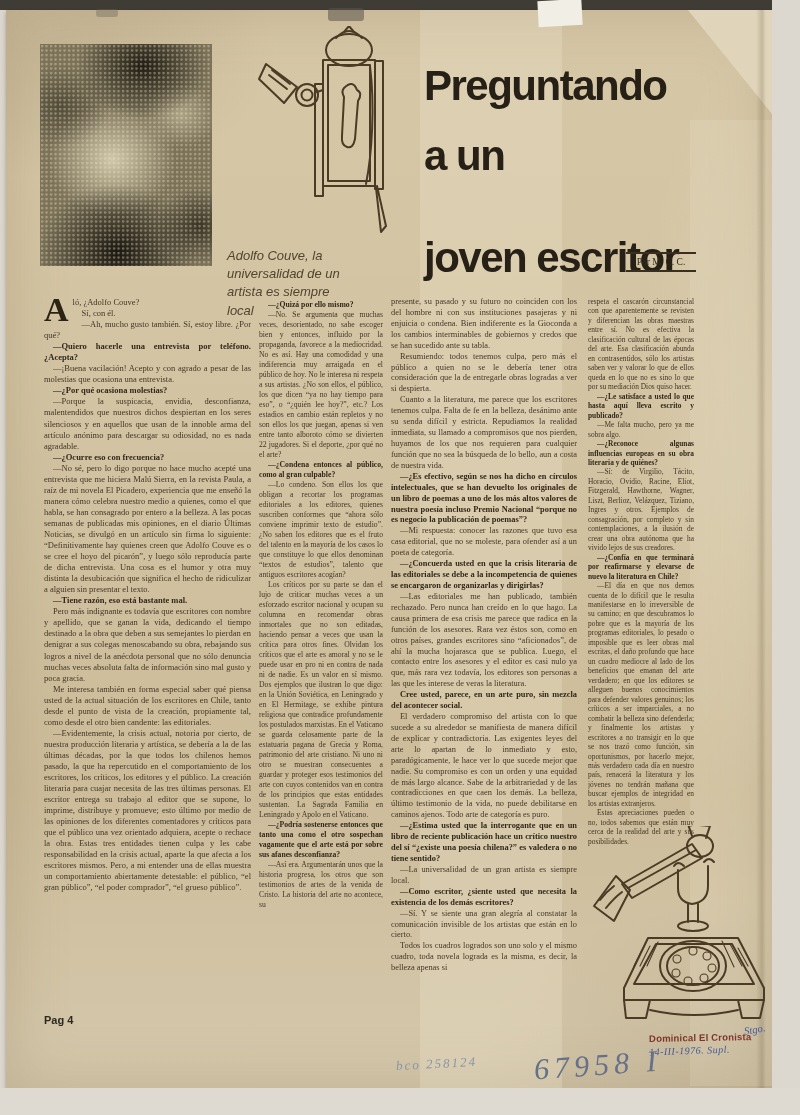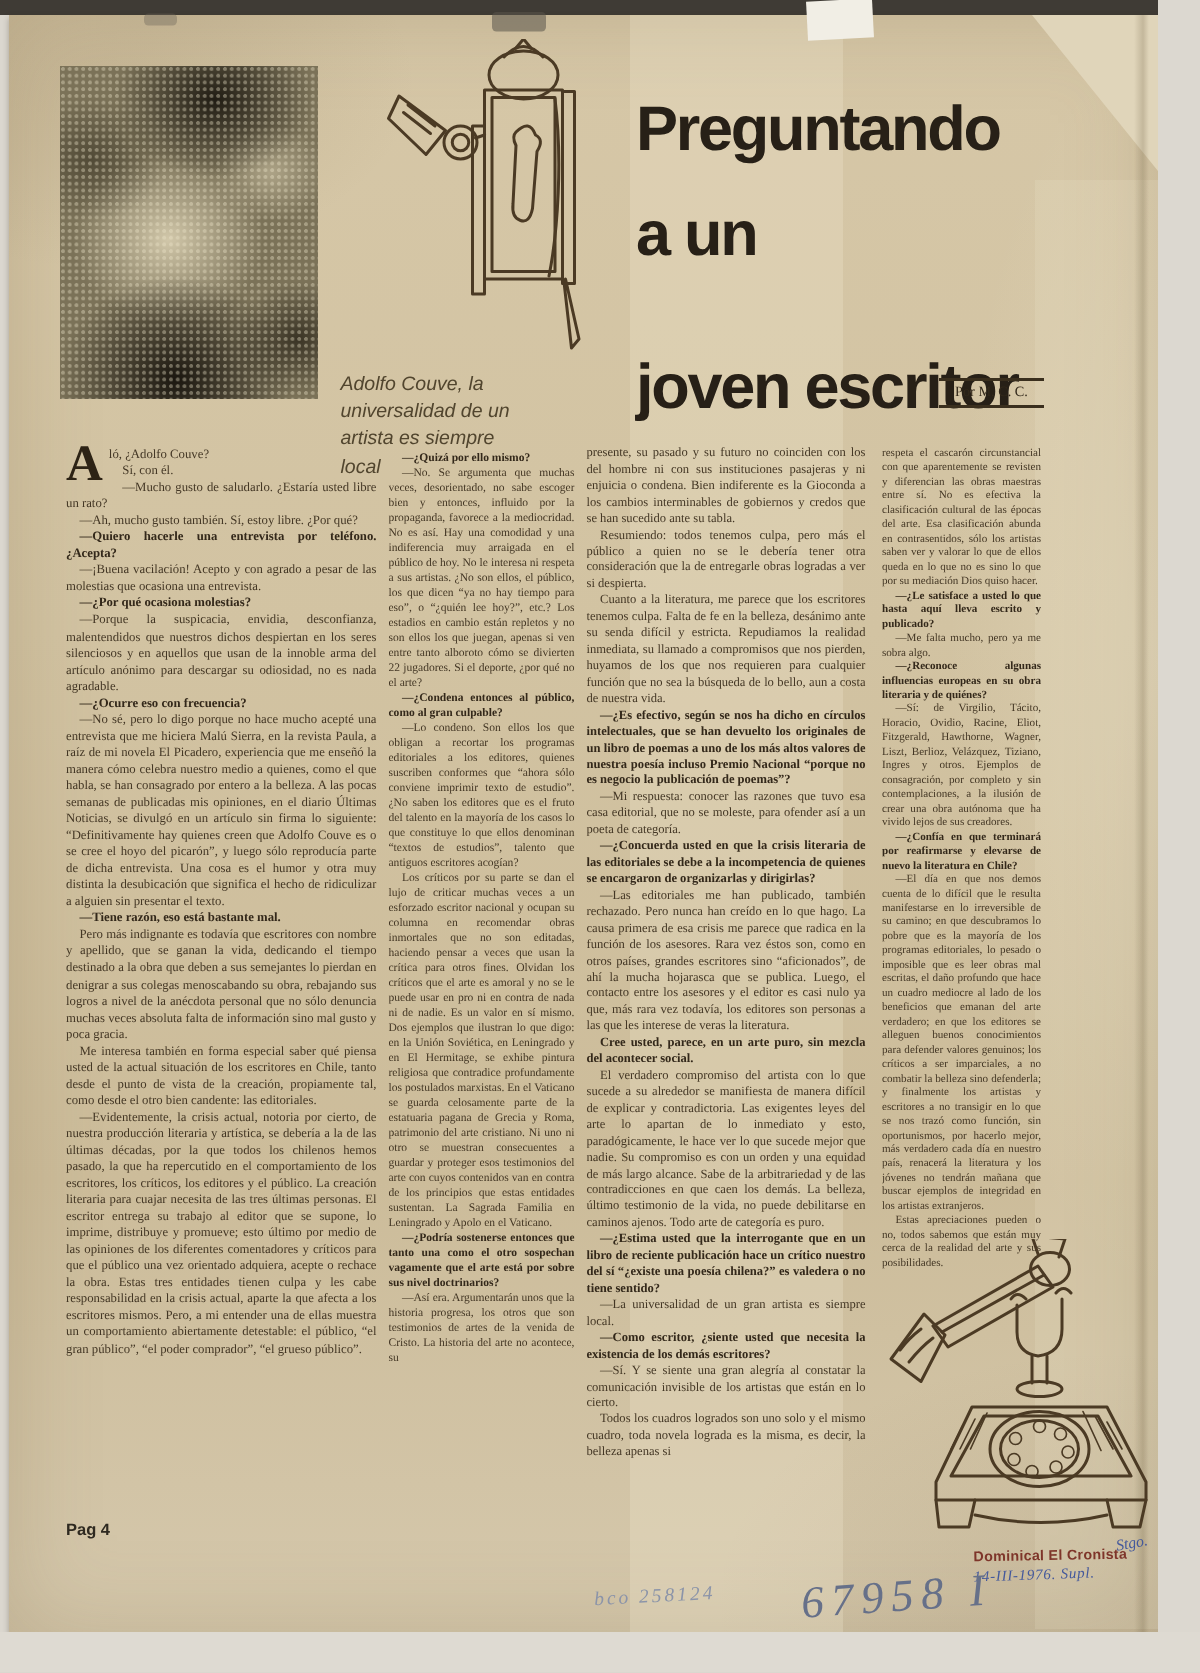--- a/index.html
+++ b/index.html
@@ -127,41 +127,40 @@
 
   <div class="title-line tl1">Preguntando</div>
   <div class="title-line tl2">a un</div>
   <div class="title-line tl3">joven escritor</div>
 
   <div class="byline">Por M. C. C.</div>
 
   <div class="col c1">
     <div class="para noind"><span class="dropcap">A</span><span>ló, ¿Adolfo Couve?</span></div>
     <div class="para">Sí, con él.</div>
-    <div class="para">—Mucho gusto de saludarlo. ¿Estaría usted libre un rato?</div>
     <div class="para">—Ah, mucho gusto también. Sí, estoy libre. ¿Por qué?</div>
     <div class="para q">—Quiero hacerle una entrevista por teléfono. ¿Acepta?</div>
     <div class="para">—¡Buena vacilación! Acepto y con agrado a pesar de las molestias que ocasiona una entrevista.</div>
     <div class="para q">—¿Por qué ocasiona molestias?</div>
     <div class="para">—Porque la suspicacia, envidia, desconfianza, malentendidos que nuestros dichos despiertan en los seres silenciosos y en aquellos que usan de la innoble arma del artículo anónimo para descargar su odiosidad, no es nada agradable.</div>
     <div class="para q">—¿Ocurre eso con frecuencia?</div>
     <div class="para">—No sé, pero lo digo porque no hace mucho acepté una entrevista que me hiciera Malú Sierra, en la revista Paula, a raíz de mi novela El Picadero, experiencia que me enseñó la manera cómo celebra nuestro medio a quienes, como el que habla, se han consagrado por entero a la belleza. A las pocas semanas de publicadas mis opiniones, en el diario Últimas Noticias, se divulgó en un artículo sin firma lo siguiente: “Definitivamente hay quienes creen que Adolfo Couve es o se cree el hoyo del picarón”, y luego sólo reproducía parte de dicha entrevista. Una cosa es el humor y otra muy distinta la desubicación que significa el hecho de ridiculizar a alguien sin presentar el texto.</div>
     <div class="para q">—Tiene razón, eso está bastante mal.</div>
     <div class="para">Pero más indignante es todavía que escritores con nombre y apellido, que se ganan la vida, dedicando el tiempo destinado a la obra que deben a sus semejantes lo pierdan en denigrar a sus colegas menoscabando su obra, rebajando sus logros a nivel de la anécdota personal que no sólo denuncia muchas veces absoluta falta de información sino mal gusto y poca gracia.</div>
     <div class="para">Me interesa también en forma especial saber qué piensa usted de la actual situación de los escritores en Chile, tanto desde el punto de vista de la creación, propiamente tal, como desde el otro bien candente: las editoriales.</div>
     <div class="para">—Evidentemente, la crisis actual, notoria por cierto, de nuestra producción literaria y artística, se debería a la de las últimas décadas, por la que todos los chilenos hemos pasado, la que ha repercutido en el comportamiento de los escritores, los críticos, los editores y el público. La creación literaria para cuajar necesita de las tres últimas personas. El escritor entrega su trabajo al editor que se supone, lo imprime, distribuye y promueve; esto último por medio de las opiniones de los diferentes comentadores y críticos para que el público una vez orientado adquiera, acepte o rechace la obra. Estas tres entidades tienen culpa y les cabe responsabilidad en la crisis actual, aparte la que afecta a los escritores mismos. Pero, a mi entender una de ellas muestra un comportamiento abiertamente detestable: el público, “el gran público”, “el poder comprador”, “el grueso público”.</div>
   </div>
 
   <div class="col c2">
     <div class="para q">—¿Quizá por ello mismo?</div>
     <div class="para">—No. Se argumenta que muchas veces, desorientado, no sabe escoger bien y entonces, influido por la propaganda, favorece a la mediocridad. No es así. Hay una comodidad y una indiferencia muy arraigada en el público de hoy. No le interesa ni respeta a sus artistas. ¿No son ellos, el público, los que dicen “ya no hay tiempo para eso”, o “¿quién lee hoy?”, etc.? Los estadios en cambio están repletos y no son ellos los que juegan, apenas si ven entre tanto alboroto cómo se divierten 22 jugadores. Si el deporte, ¿por qué no el arte?</div>
     <div class="para q">—¿Condena entonces al público, como al gran culpable?</div>
     <div class="para">—Lo condeno. Son ellos los que obligan a recortar los programas editoriales a los editores, quienes suscriben conformes que “ahora sólo conviene imprimir texto de estudio”. ¿No saben los editores que es el fruto del talento en la mayoría de los casos lo que constituye lo que ellos denominan “textos de estudios”, talento que antiguos escritores acogían?</div>
     <div class="para">Los críticos por su parte se dan el lujo de criticar muchas veces a un esforzado escritor nacional y ocupan su columna en recomendar obras inmortales que no son editadas, haciendo pensar a veces que usan la crítica para otros fines. Olvidan los críticos que el arte es amoral y no se le puede usar en pro ni en contra de nada ni de nadie. Es un valor en sí mismo. Dos ejemplos que ilustran lo que digo: en la Unión Soviética, en Leningrado y en El Hermitage, se exhibe pintura religiosa que contradice profundamente los postulados marxistas. En el Vaticano se guarda celosamente parte de la estatuaria pagana de Grecia y Roma, patrimonio del arte cristiano. Ni uno ni otro se muestran consecuentes a guardar y proteger esos testimonios del arte con cuyos contenidos van en contra de los principios que estas entidades sustentan. La Sagrada Familia en Leningrado y Apolo en el Vaticano.</div>
-    <div class="para q">—¿Podría sostenerse entonces que tanto una como el otro sospechan vagamente que el arte está por sobre sus nivel doctrinarios?</div>
+    <div class="para q">—¿Podría sostenerse entonces que tanto una como el otro sospechan vagamente que el arte está por sobre sus afanes desconfianza?</div>
     <div class="para">—Así era. Argumentarán unos que la historia progresa, los otros que son testimonios de artes de la venida de Cristo. La historia del arte no acontece, su</div>
   </div>
 
   <div class="col c3">
     <div class="para noind">presente, su pasado y su futuro no coinciden con los del hombre ni con sus instituciones pasajeras y ni enjuicia o condena. Bien indiferente es la Gioconda a los cambios interminables de gobiernos y credos que se han sucedido ante su tabla.</div>
     <div class="para">Resumiendo: todos tenemos culpa, pero más el público a quien no se le debería tener otra consideración que la de entregarle obras logradas a ver si despierta.</div>
     <div class="para">Cuanto a la literatura, me parece que los escritores tenemos culpa. Falta de fe en la belleza, desánimo ante su senda difícil y estricta. Repudiamos la realidad inmediata, su llamado a compromisos que nos pierden, huyamos de los que nos requieren para cualquier función que no sea la búsqueda de lo bello, aun a costa de nuestra vida.</div>
     <div class="para q">—¿Es efectivo, según se nos ha dicho en círculos intelectuales, que se han devuelto los originales de un libro de poemas a uno de los más altos valores de nuestra poesía incluso Premio Nacional “porque no es negocio la publicación de poemas”?</div>
     <div class="para">—Mi respuesta: conocer las razones que tuvo esa casa editorial, que no se moleste, para ofender así a un poeta de categoría.</div>
     <div class="para q">—¿Concuerda usted en que la crisis literaria de las editoriales se debe a la incompetencia de quienes se encargaron de organizarlas y dirigirlas?</div>

